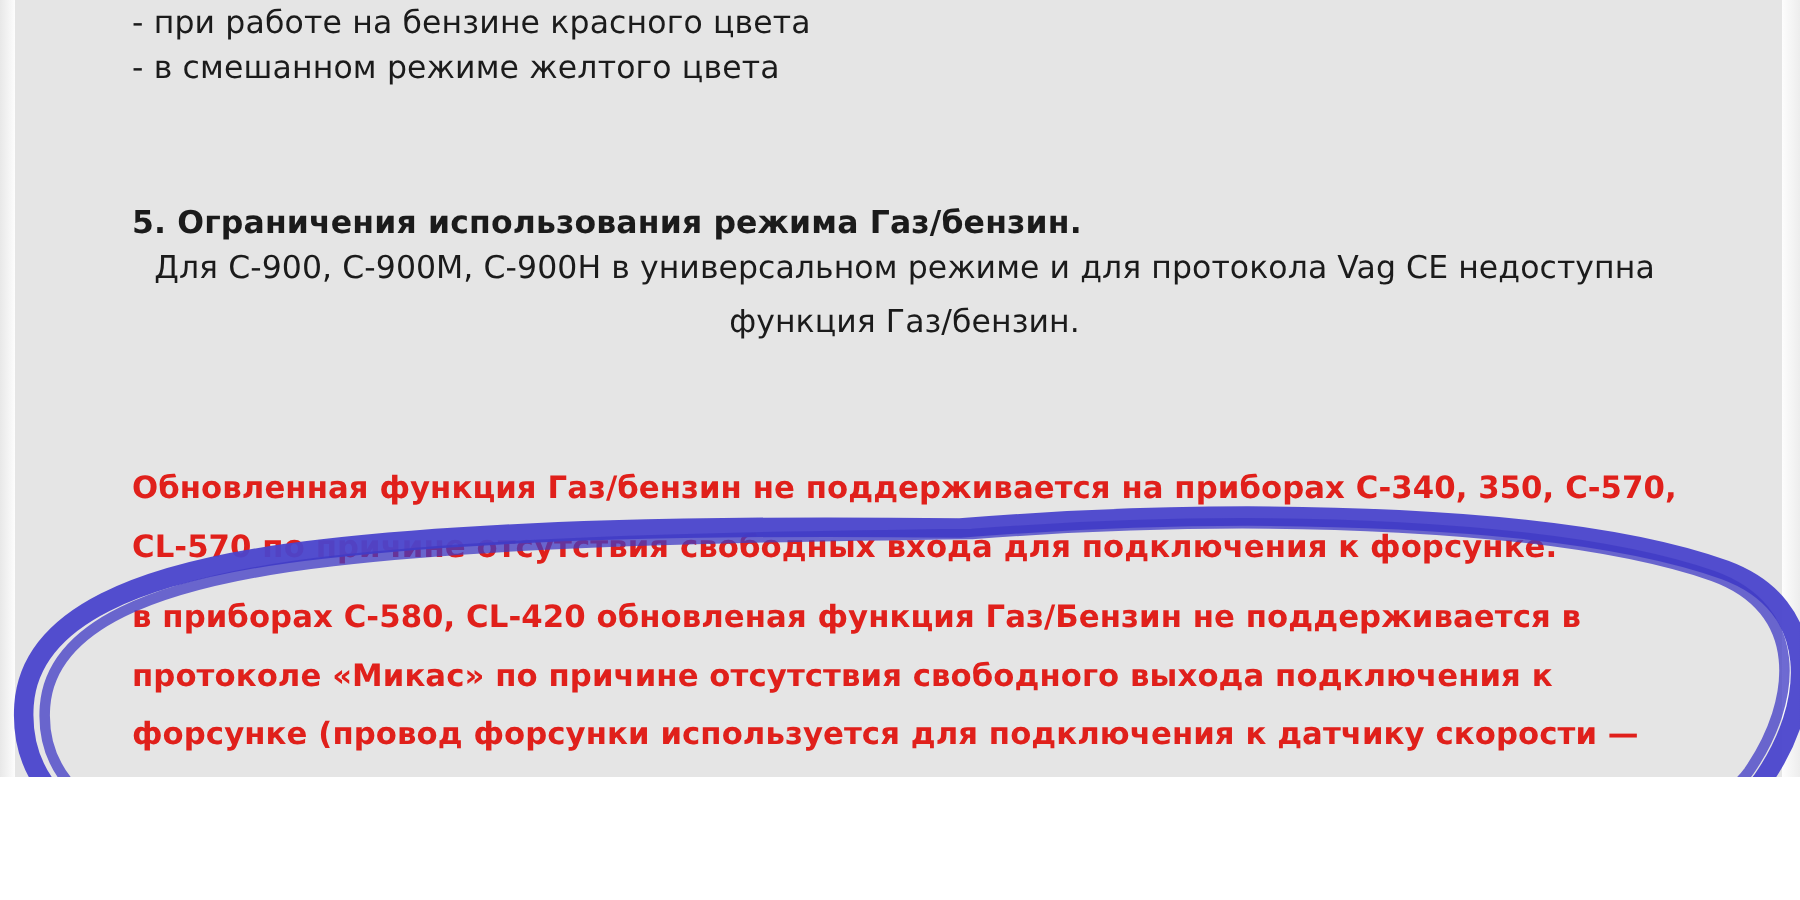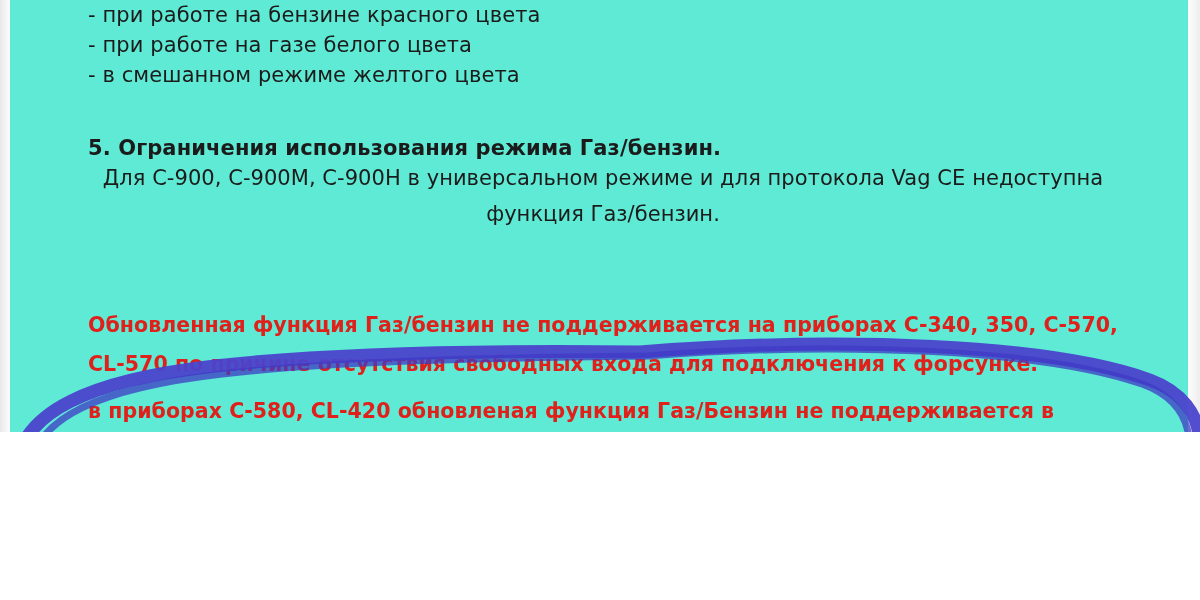--- a/index.html
+++ b/index.html
@@ -10,22 +10,22 @@
     width: 1200px;
     height: 600px;
     background: #ffffff;
     font-family: "DejaVu Sans", sans-serif;
     overflow: hidden;
     position: relative;
   }
   #page {
     position: relative;
     width: 1200px;
-    height: 432px;
-    background: #5eead4;
+    height: 518px;
+    background: #e5e5e5;
     overflow: hidden;
   }
   .doc-text {
     position: absolute;
     left: 88px;
     width: 1030px;
     color: #1b1b1b;
   }
   .bullet-list {
     top: 0px;
@@ -94,21 +94,20 @@
 </head>
 <body>
 
 <div id="page">
 
   <div class="page-edge-left"></div>
   <div class="page-edge-right"></div>
 
   <div class="doc-text bullet-list">
     <div class="line">- при работе на бензине красного цвета</div>
-    <div class="line">- при работе на газе белого цвета</div>
     <div class="line">- в смешанном режиме желтого  цвета</div>
   </div>
 
   <div class="doc-text section-heading">5. Ограничения использования режима  Газ/бензин.</div>
 
   <div class="doc-text body-par">Для С-900, С-900М, С-900Н в универсальном режиме и для протокола Vag CE недоступна функция Газ/бензин.</div>
 
   <div class="red-par red-par-1">Обновленная  функция Газ/бензин не поддерживается на приборах С-340, 350, С-570, CL-570 по причине отсутствия свободных входа для подключения к форсунке.</div>
 
   <div class="red-par red-par-2">в приборах С-580, CL-420 обновленая функция Газ/Бензин не поддерживается в протоколе «Микас» по причине отсутствия свободного выхода подключения к форсунке (провод форсунки используется для подключения к датчику скорости — ЭБУ а/м скорость не передает.</div>

